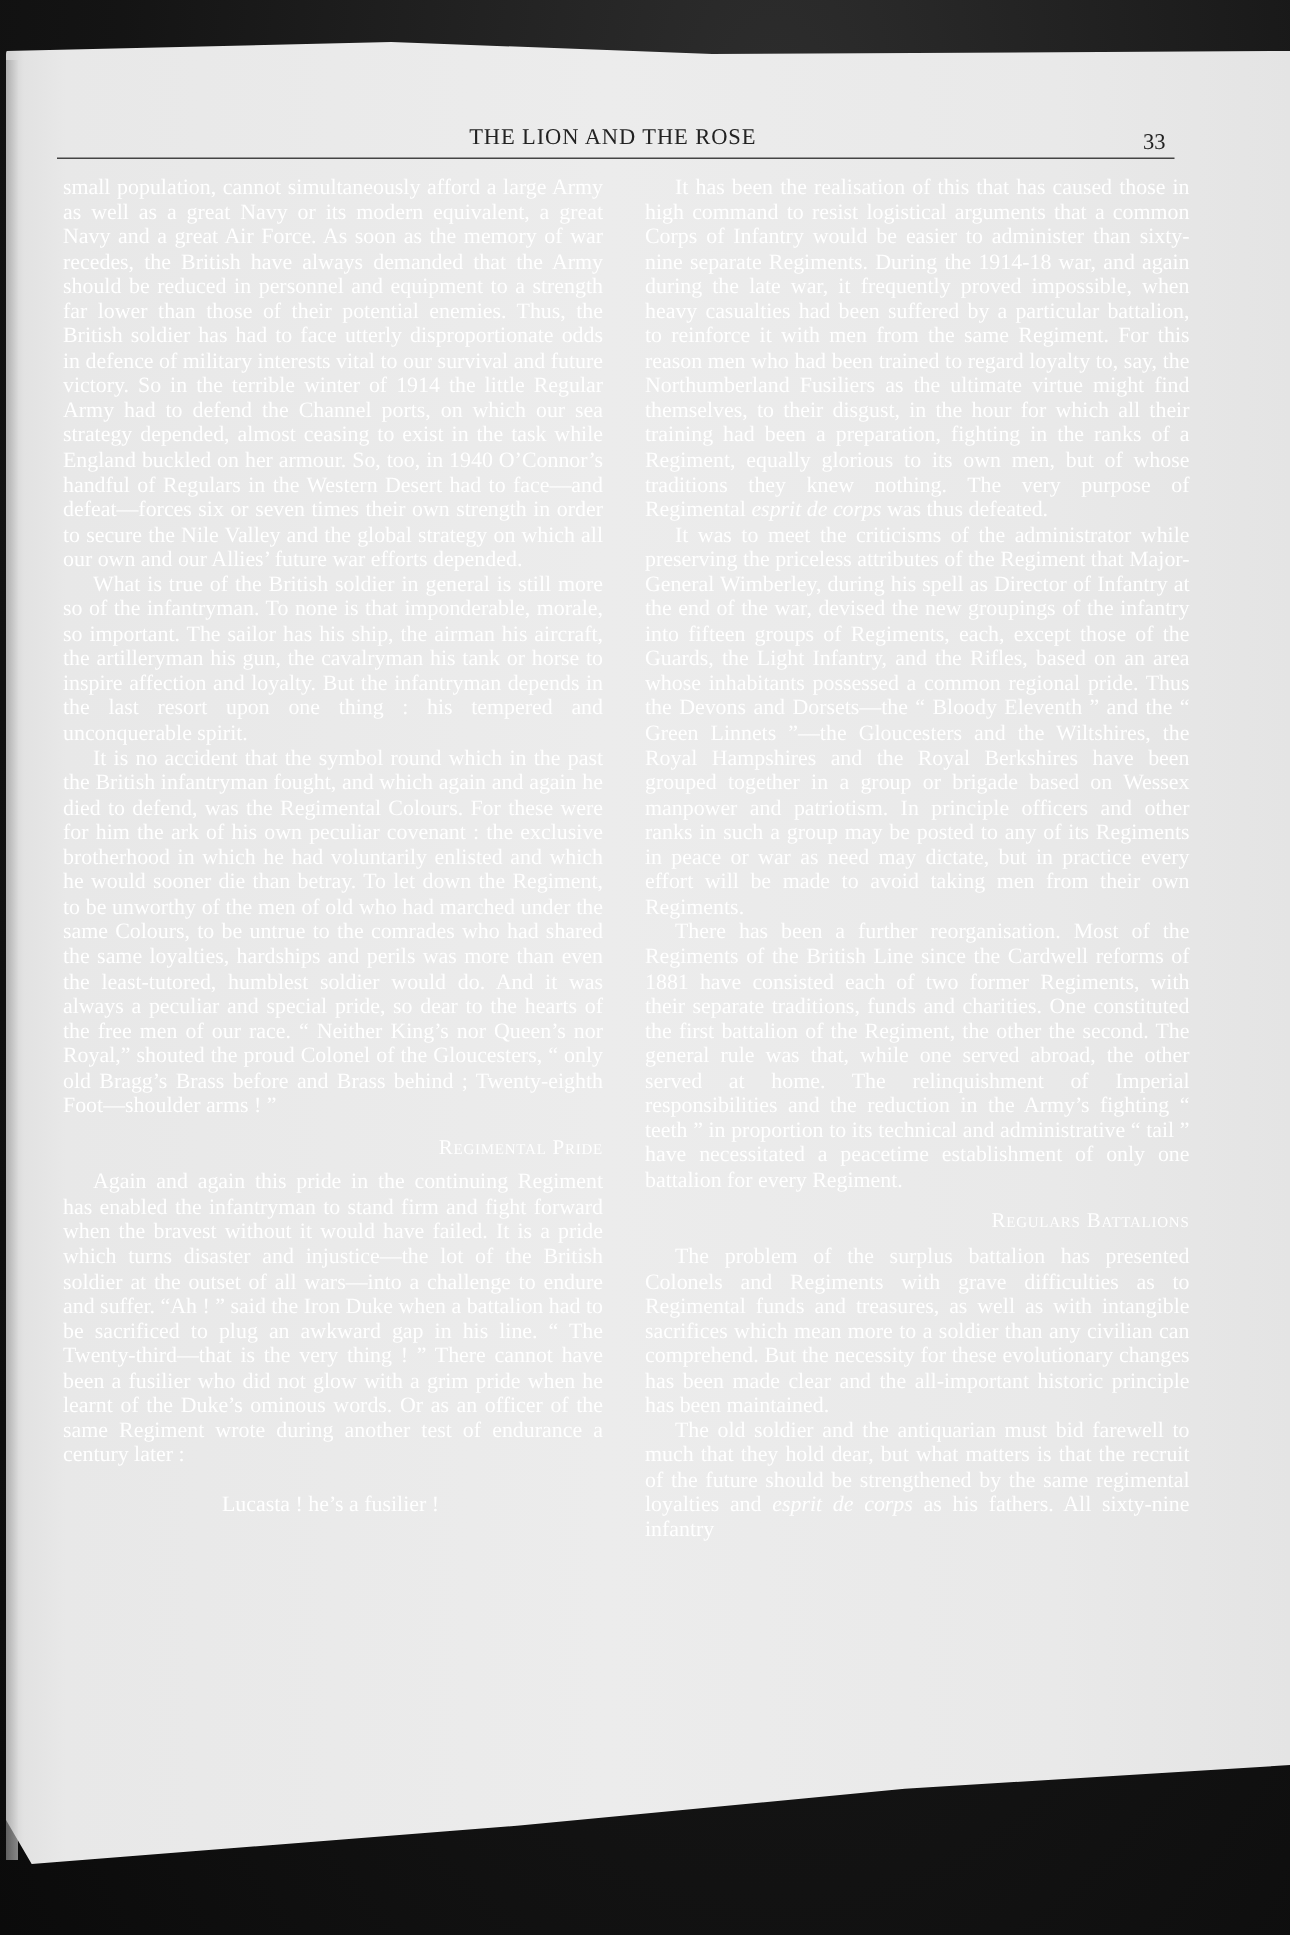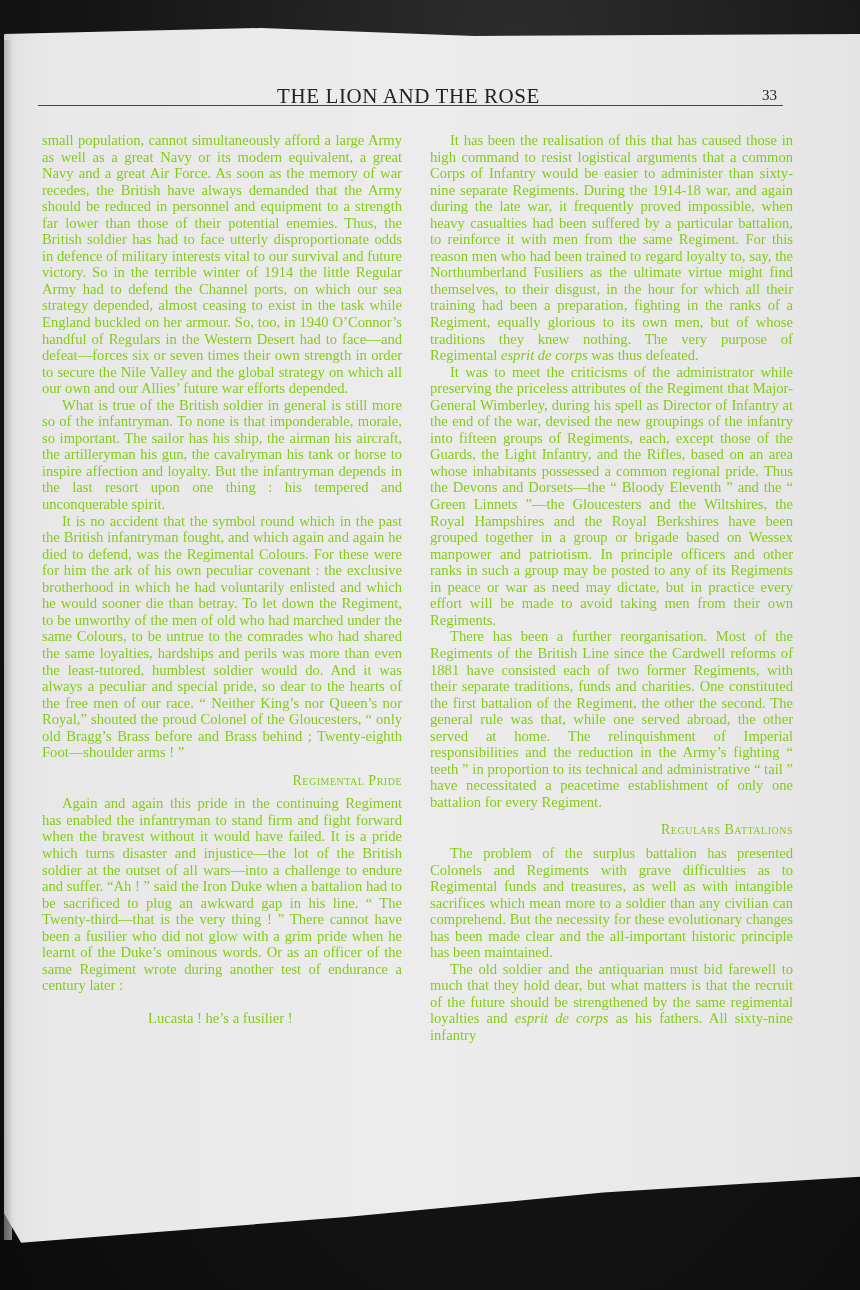--- a/index.html
+++ b/index.html
@@ -24,31 +24,31 @@
     .gutter {
       position: absolute; left: 4px; top: 40px; width: 8px; height: 1200px;
       background: linear-gradient(90deg, #9a9a9a, #d8d8d8);
       opacity: 0.6;
     }
     .running-head {
       position: absolute; left: 38px; top: 84px; width: 745px; height: 24px;
     }
     .running-title {
       position: absolute; left: 0; right: 4px; top: 0; text-align: center;
-      font-size: 21px; letter-spacing: 0.6px; color: #222;
+      font-size: 15px; letter-spacing: 0.6px; color: #222;
     }
     .page-number {
       position: absolute; right: 6px; top: 3px; font-size: 15px; color: #222; text-align: center;
     }
     .head-rule {
       position: absolute; left: 0; right: 0; top: 21px; height: 1px; background: #444;
     }
     .column {
-      position: absolute; top: 132px;
-      font-size: 14.6px; line-height: 16.55px; color: #84cc16;
+      position: absolute; top: 117px;
+      font-size: 14.6px; line-height: 16.55px; color: #ffffff;
       text-align: justify;
     }
     .col-left { left: 42px; width: 360px; }
     .col-right { left: 430px; width: 363px; }
     .column p { margin: 0; text-indent: 20px; }
     .column p.no-indent { text-indent: 0; }
     .section-head {
       text-align: right; font-variant: small-caps; letter-spacing: 0.5px;
       font-size: 14px; margin: 12px 0 6px 0; text-indent: 0;
     }

